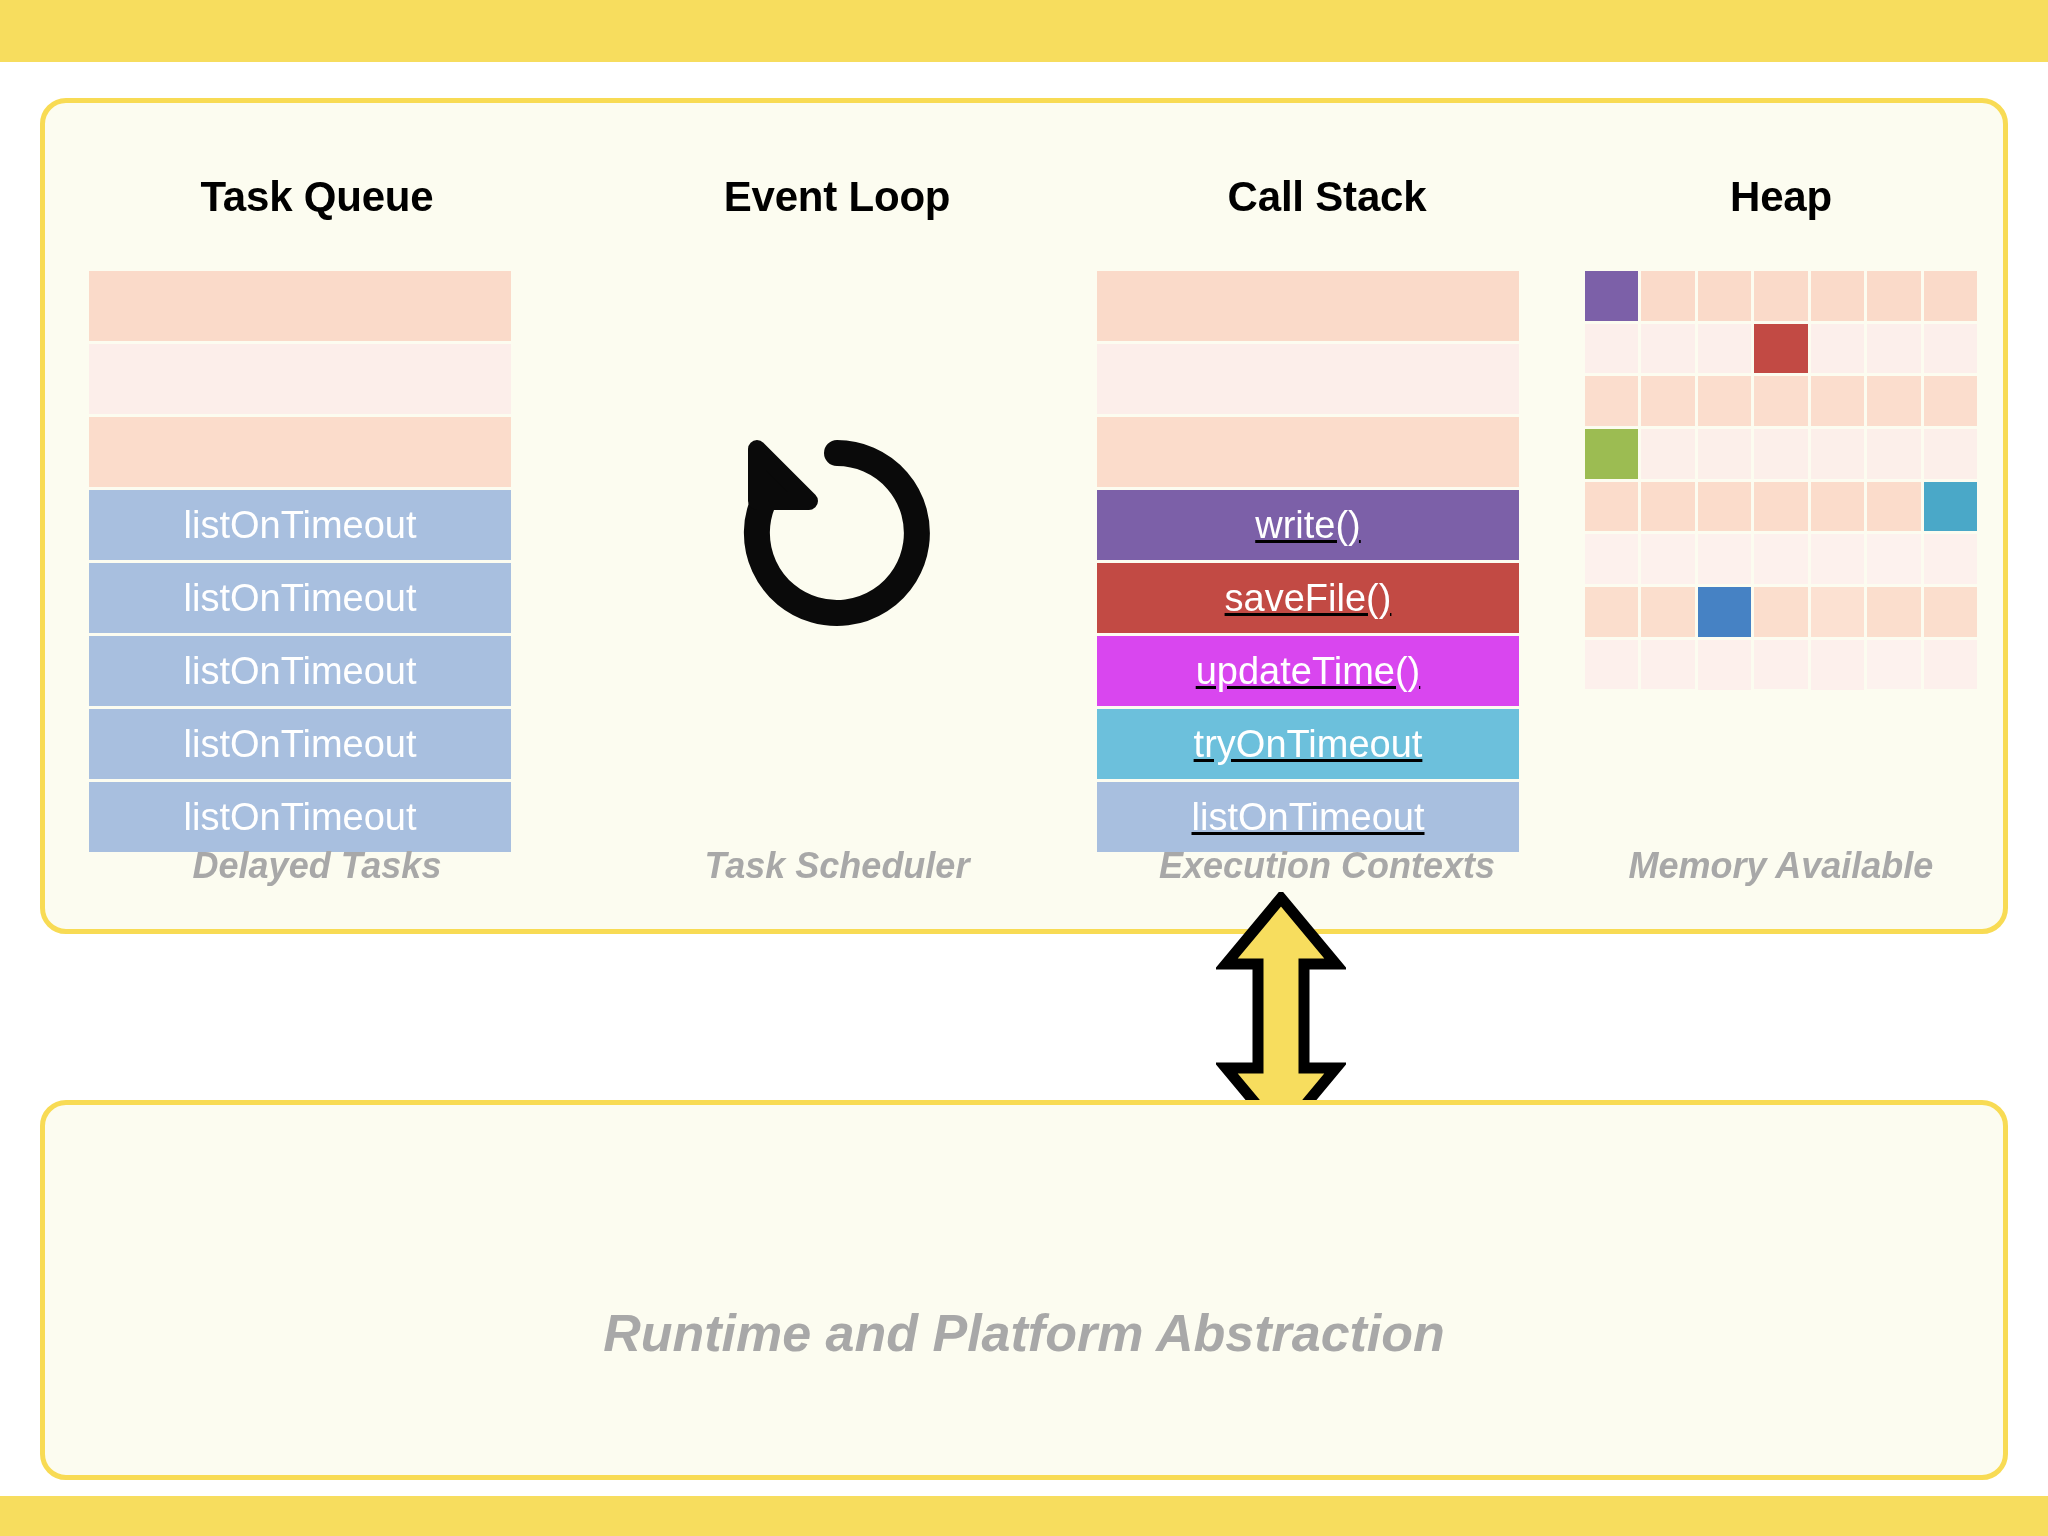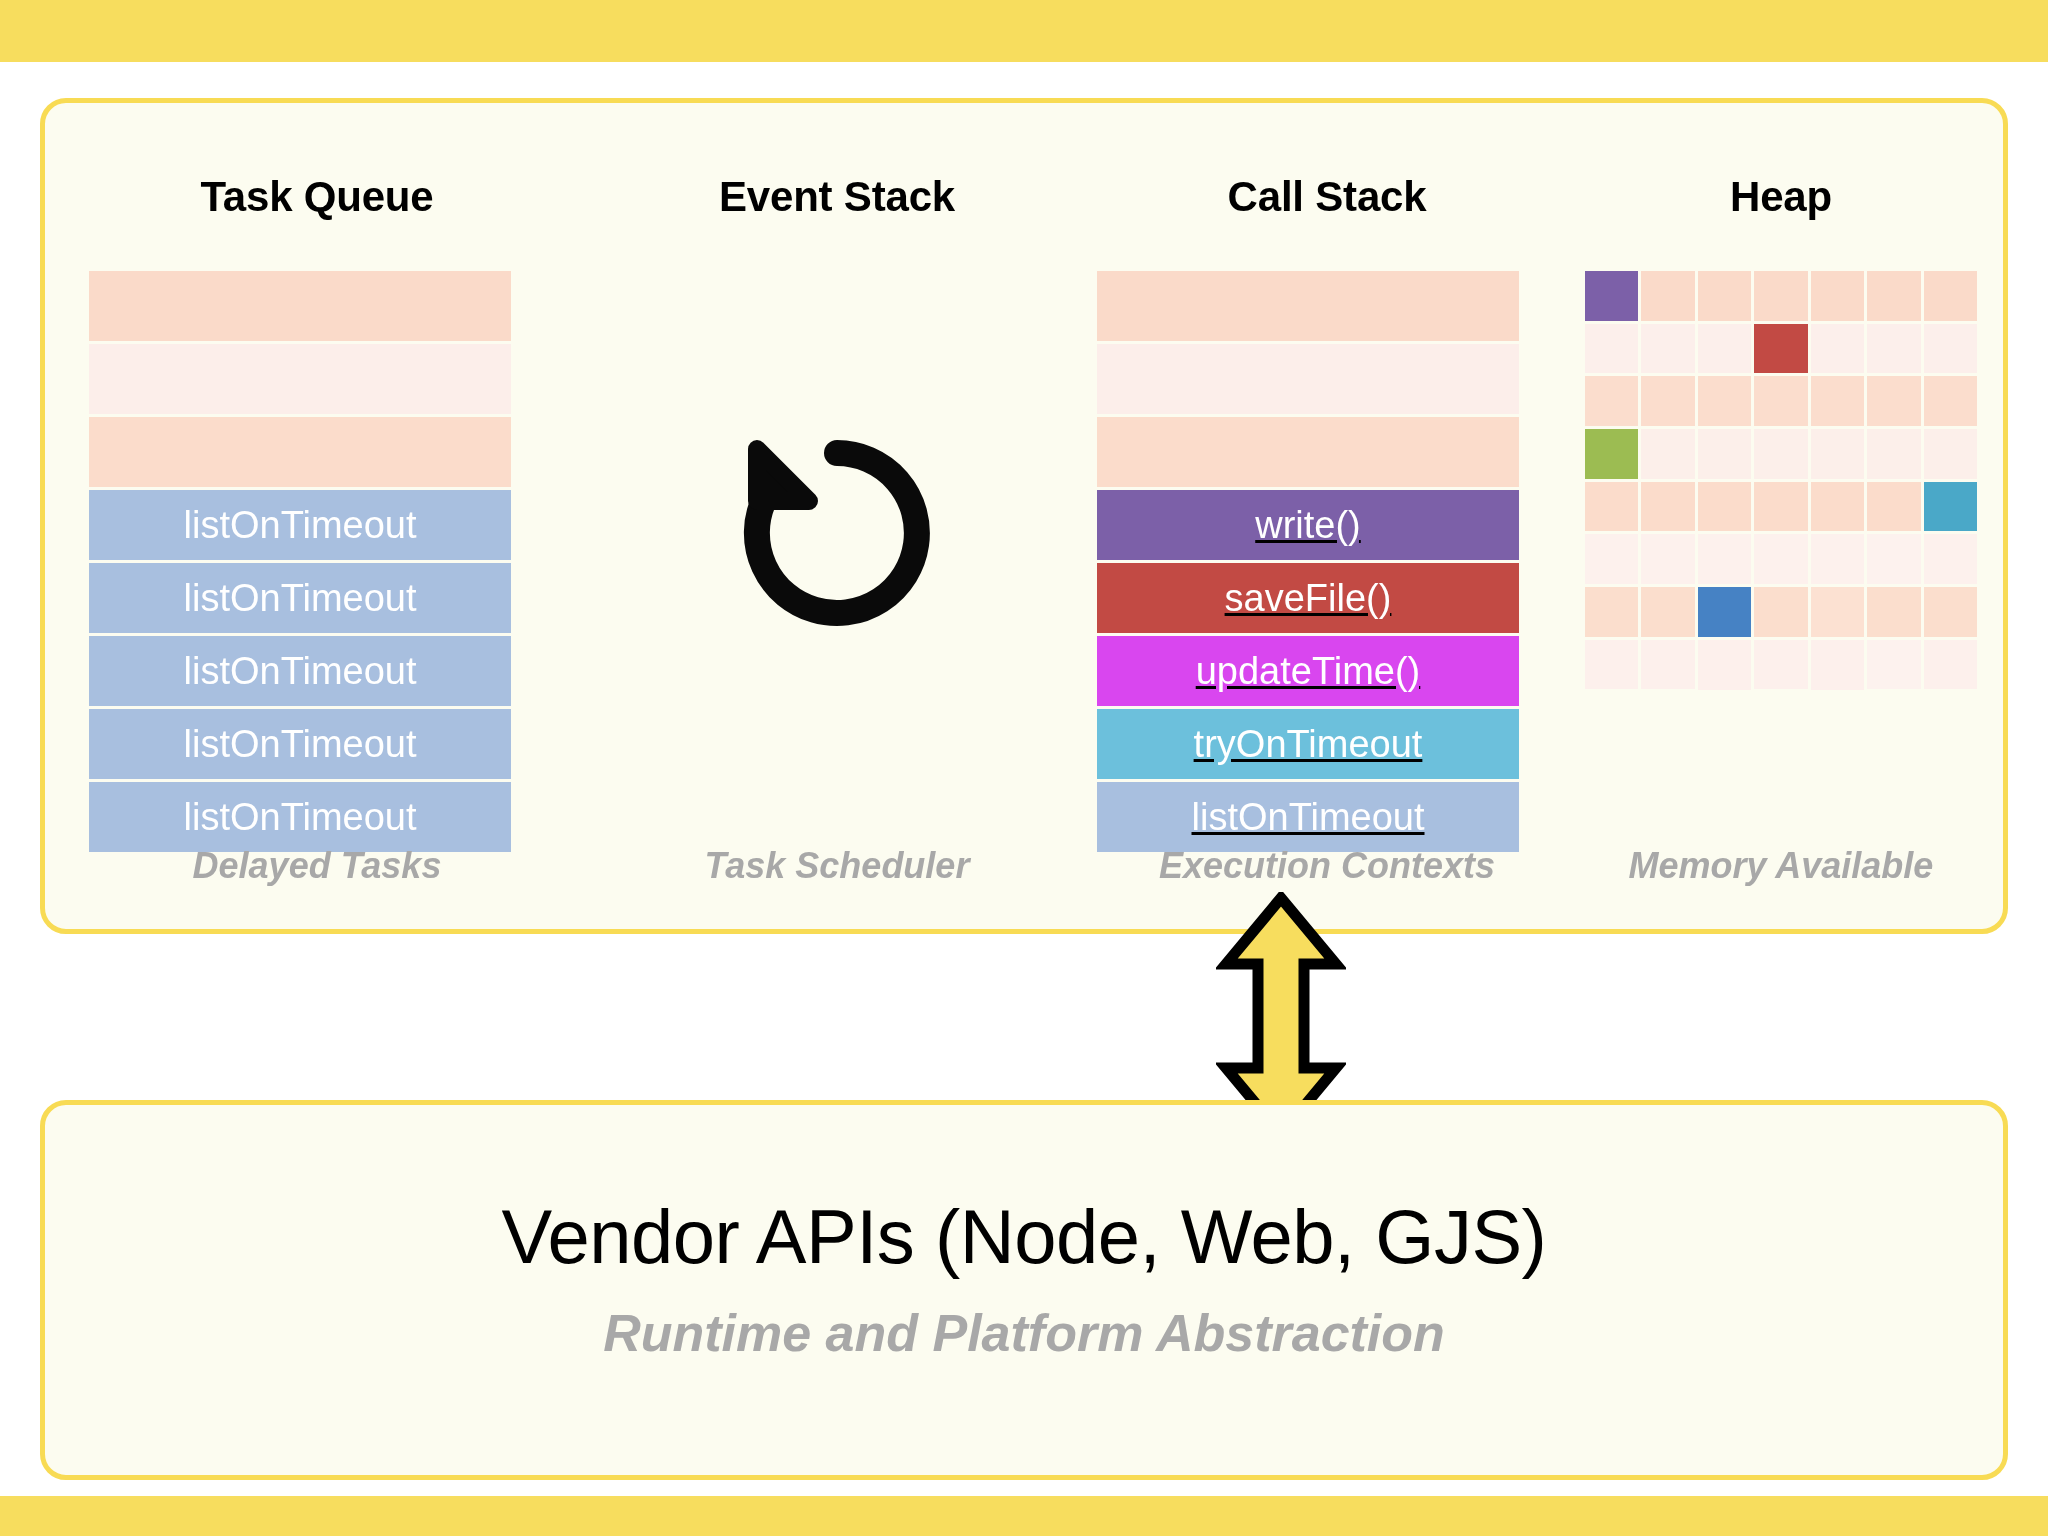--- a/index.html
+++ b/index.html
@@ -122,21 +122,21 @@
             <span>listOnTimeout</span>
           </div>
           <div class="bar" style="background: rgb(168, 191, 223);">
             <span>listOnTimeout</span>
           </div>
         </div>
       <div class="col-caption">Delayed Tasks</div>
     </div>
 
     <div class="col" id="col-eventloop">
-      <div class="col-title">Event Stack</div>
+      <div class="col-title">Event Loop</div>
       <svg id="loop-icon" viewBox="0 0 100 100">
         <path d="M50 10 A40 40 0 1 1 13.5 33.5" fill="none" stroke="#0a0a0a" stroke-width="13" stroke-linecap="round"></path>
         <path d="M10 8 L10 34 L36 34 Z" fill="#0a0a0a" stroke="#0a0a0a" stroke-width="9" stroke-linejoin="round"></path>
       </svg>
       <div class="col-caption">Task Scheduler</div>
     </div>
 
     <div class="col" id="col-callstack">
       <div class="col-title">Call Stack</div>
       <div class="stack" id="cs-stack">
@@ -225,17 +225,16 @@
       <div class="col-caption">Memory Available</div>
     </div>
 
   </div>
 
   <svg id="double-arrow" viewBox="0 0 130 248">
     <path d="M65 6 L120 72 L88 72 L88 176 L120 176 L65 242 L10 176 L42 176 L42 72 L10 72 Z" fill="#f7dd5e" stroke="#000000" stroke-width="11" stroke-linejoin="miter"></path>
   </svg>
 
   <div class="panel" id="panel-vendor">
-    <div id="vendor-title">Vendor APIs (Node, Web, GJS)</div>
     <div id="vendor-sub">Runtime and Platform Abstraction</div>
   </div>
 
 </div>
 
 </body></html>

